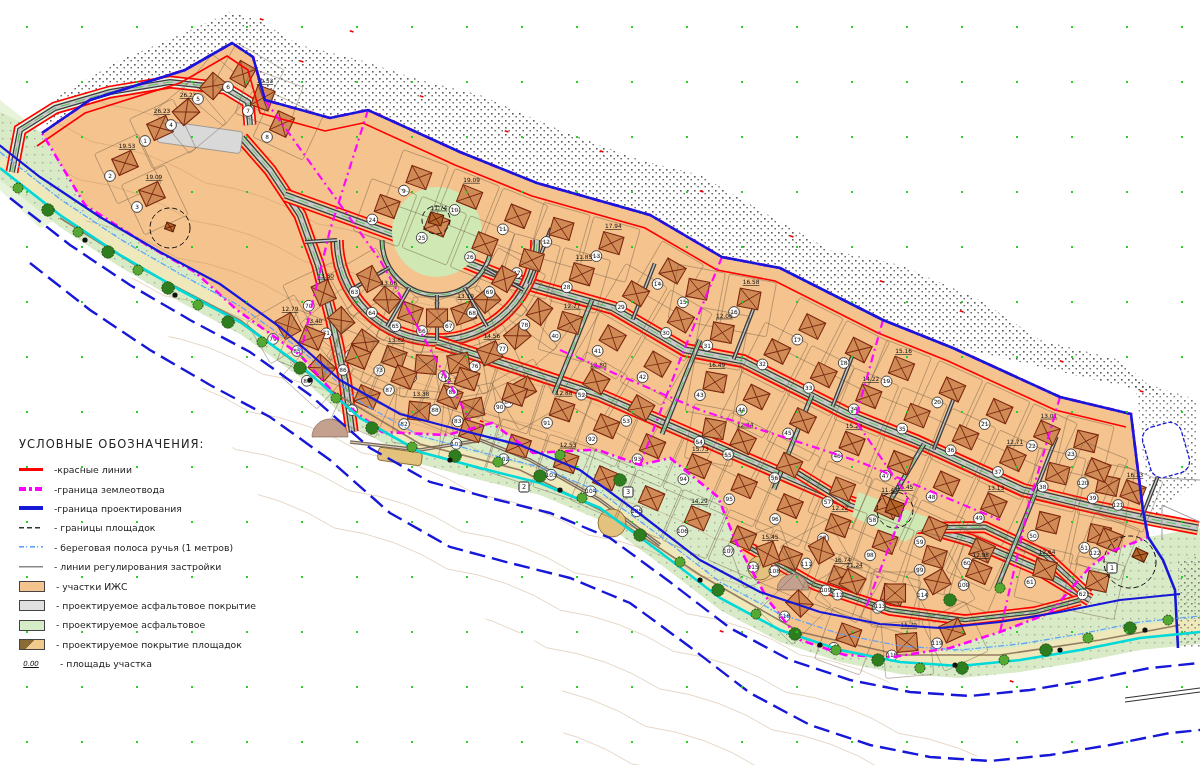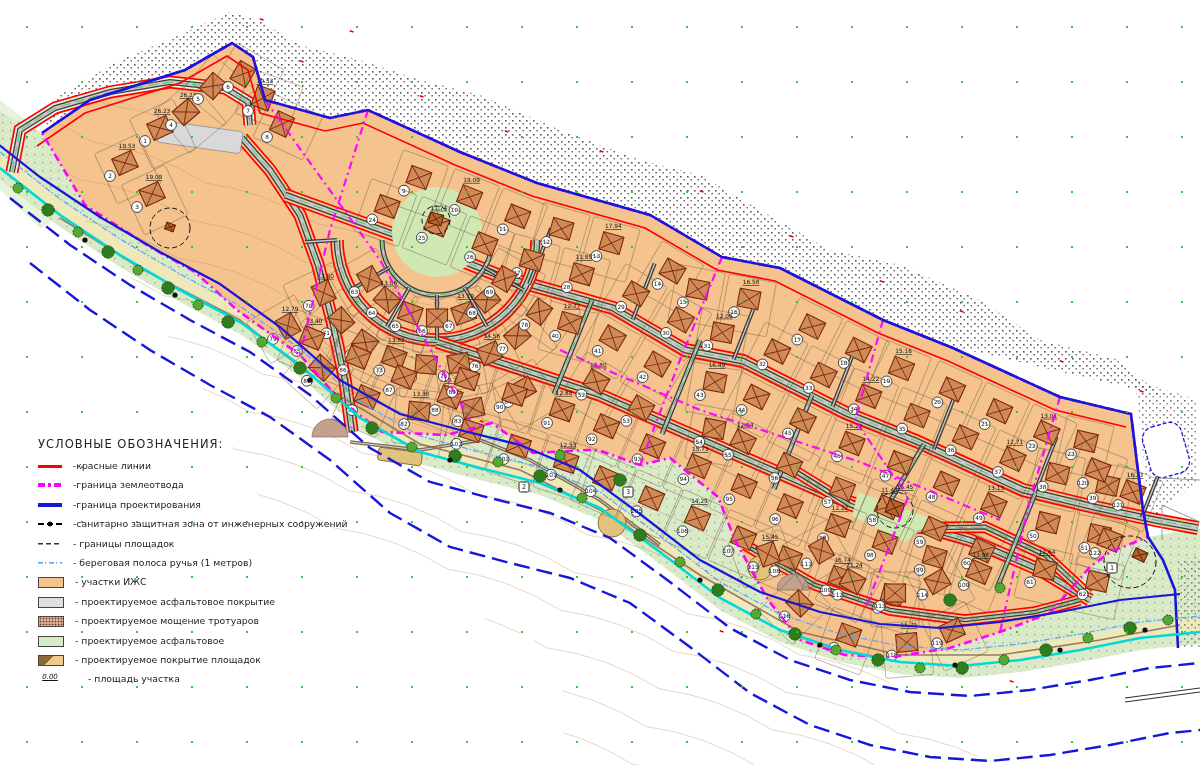--- a/index.html
+++ b/index.html
@@ -1,42 +1,42 @@
 <!DOCTYPE html>
 <html><head>
 <meta charset="utf-8">
 <style>
   html,body{margin:0;padding:0;background:#fff;}
   .stage{position:relative;width:1200px;height:765px;overflow:hidden;
          font-family:"DejaVu Sans",sans-serif;background:#fff;}
   #map{position:absolute;left:0;top:0;}
-  .legend{position:absolute;left:38px;top:437px;width:330px;color:#1a1a1a;}
+  .legend{position:absolute;left:19px;top:437px;width:330px;color:#1a1a1a;}
   .legend-title{font-size:11.5px;letter-spacing:1px;color:#222;margin-bottom:9px;}
-  .lrow{height:19.4px;display:flex;}
+  .lrow{height:19.4px;display:flex;align-items:center;}
   .sw{display:inline-block;width:24px;height:12px;margin-right:11px;flex:0 0 24px;}
   .ltext{font-size:9.3px;color:#222;white-space:nowrap;}
   .sw-line-red{background:linear-gradient(#ff0000,#ff0000) center/100% 3px no-repeat;}
   .sw-dash-magenta{background:repeating-linear-gradient(90deg,#ff00ff 0 7px,transparent 7px 10px,#ff00ff 10px 13px,transparent 13px 16px) center/100% 4px no-repeat;}
   .sw-line-blue{background:linear-gradient(#1717d8,#1717d8) center/100% 4px no-repeat;}
   .sw-sanitary{background:radial-gradient(circle at 12px 6px,#000 2.2px,transparent 2.8px),
                repeating-linear-gradient(90deg,#000 0 6px,transparent 6px 9px);
                background-size:100% 100%,100% 2px;background-position:0 0,0 5px;background-repeat:no-repeat,no-repeat;}
   .sw-dash-thin{background:repeating-linear-gradient(90deg,#333 0 5px,transparent 5px 8px) center/100% 1.5px no-repeat;}
   .sw-dash-lblue{background:repeating-linear-gradient(90deg,#5aa0ff 0 5px,transparent 5px 7px,#5aa0ff 7px 8.5px,transparent 8.5px 11px) center/100% 1.6px no-repeat;}
   .sw-dash-blue{background:repeating-linear-gradient(90deg,#1717d8 0 8px,transparent 8px 12px) center/100% 3.5px no-repeat;}
   .sw-line-gray{background:linear-gradient(#888,#888) center/100% 1.5px no-repeat;}
   .sw-line-cyan{background:linear-gradient(#00d9d9,#00d9d9) center/100% 3px no-repeat;}
   .sw-box{border:1px solid #444;height:9px;width:22px;margin-top:1px;}
   .sw-box-tan{background:#f5c38e;}
   .sw-box-gray{background:#e0e0e0;}
   .sw-box-pave{background:radial-gradient(#7a3520 .8px,transparent 1.1px) 0 0/3px 3px #d8b49a;}
   .sw-box-green{background:#d6ecc6;}
   .sw-box-plat{background:linear-gradient(135deg,#8a6b35 0 45%,#f0c98c 45%);}
   .sw-area{font-size:7px;font-style:italic;text-decoration:underline;color:#111;
-           display:inline-block;width:24px;margin-right:26px;flex:0 0 24px;text-align:center;}
+           display:inline-block;width:24px;margin-right:17px;flex:0 0 24px;text-align:center;}
 </style>
 </head>
 <body>
 
 <div class="stage">
   <svg id="map" width="1200" height="765" viewBox="0 0 1200 765" xmlns="http://www.w3.org/2000/svg">
       <defs>
         <pattern id="stip" width="7" height="7" patternUnits="userSpaceOnUse">
           <rect x="1" y="1" width="1.6" height="1.6" fill="#3a3a3a"></rect>
           <rect x="4.5" y="4" width="1.4" height="1.4" fill="#3a3a3a"></rect>
@@ -1432,42 +1432,38 @@
         </div>
         <div class="lrow">
           <span class="sw sw-dash-magenta"></span>
           <span class="ltext">-граница землеотвода</span>
         </div>
         <div class="lrow">
           <span class="sw sw-line-blue"></span>
           <span class="ltext">-граница проектирования</span>
         </div>
         <div class="lrow">
-          <span class="sw sw-sanitary"></span>
-          <span class="ltext">-санитарно защитная зона от инженерных сооружений</span>
-        </div>
-        <div class="lrow">
           <span class="sw sw-dash-thin"></span>
           <span class="ltext">- границы площадок</span>
         </div>
         <div class="lrow">
           <span class="sw sw-dash-lblue"></span>
           <span class="ltext">- береговая полоса ручья (1 метров)</span>
         </div>
         <div class="lrow">
+          <span class="sw sw-line-gray"></span>
+          <span class="ltext">- линии регулирования застройки</span>
+        </div>
+        <div class="lrow">
           <span class="sw sw-box sw-box-tan"></span>
           <span class="ltext">- участки ИЖС</span>
         </div>
         <div class="lrow">
           <span class="sw sw-box sw-box-gray"></span>
           <span class="ltext">- проектируемое асфальтовое покрытие</span>
-        </div>
-        <div class="lrow">
-          <span class="sw sw-box sw-box-pave"></span>
-          <span class="ltext">- проектируемое мощение тротуаров</span>
         </div>
         <div class="lrow">
           <span class="sw sw-box sw-box-green"></span>
           <span class="ltext">- проектируемое асфальтовое</span>
         </div>
         <div class="lrow">
           <span class="sw sw-box sw-box-plat"></span>
           <span class="ltext">- проектируемое покрытие площадок</span>
         </div>
         <div class="lrow">

